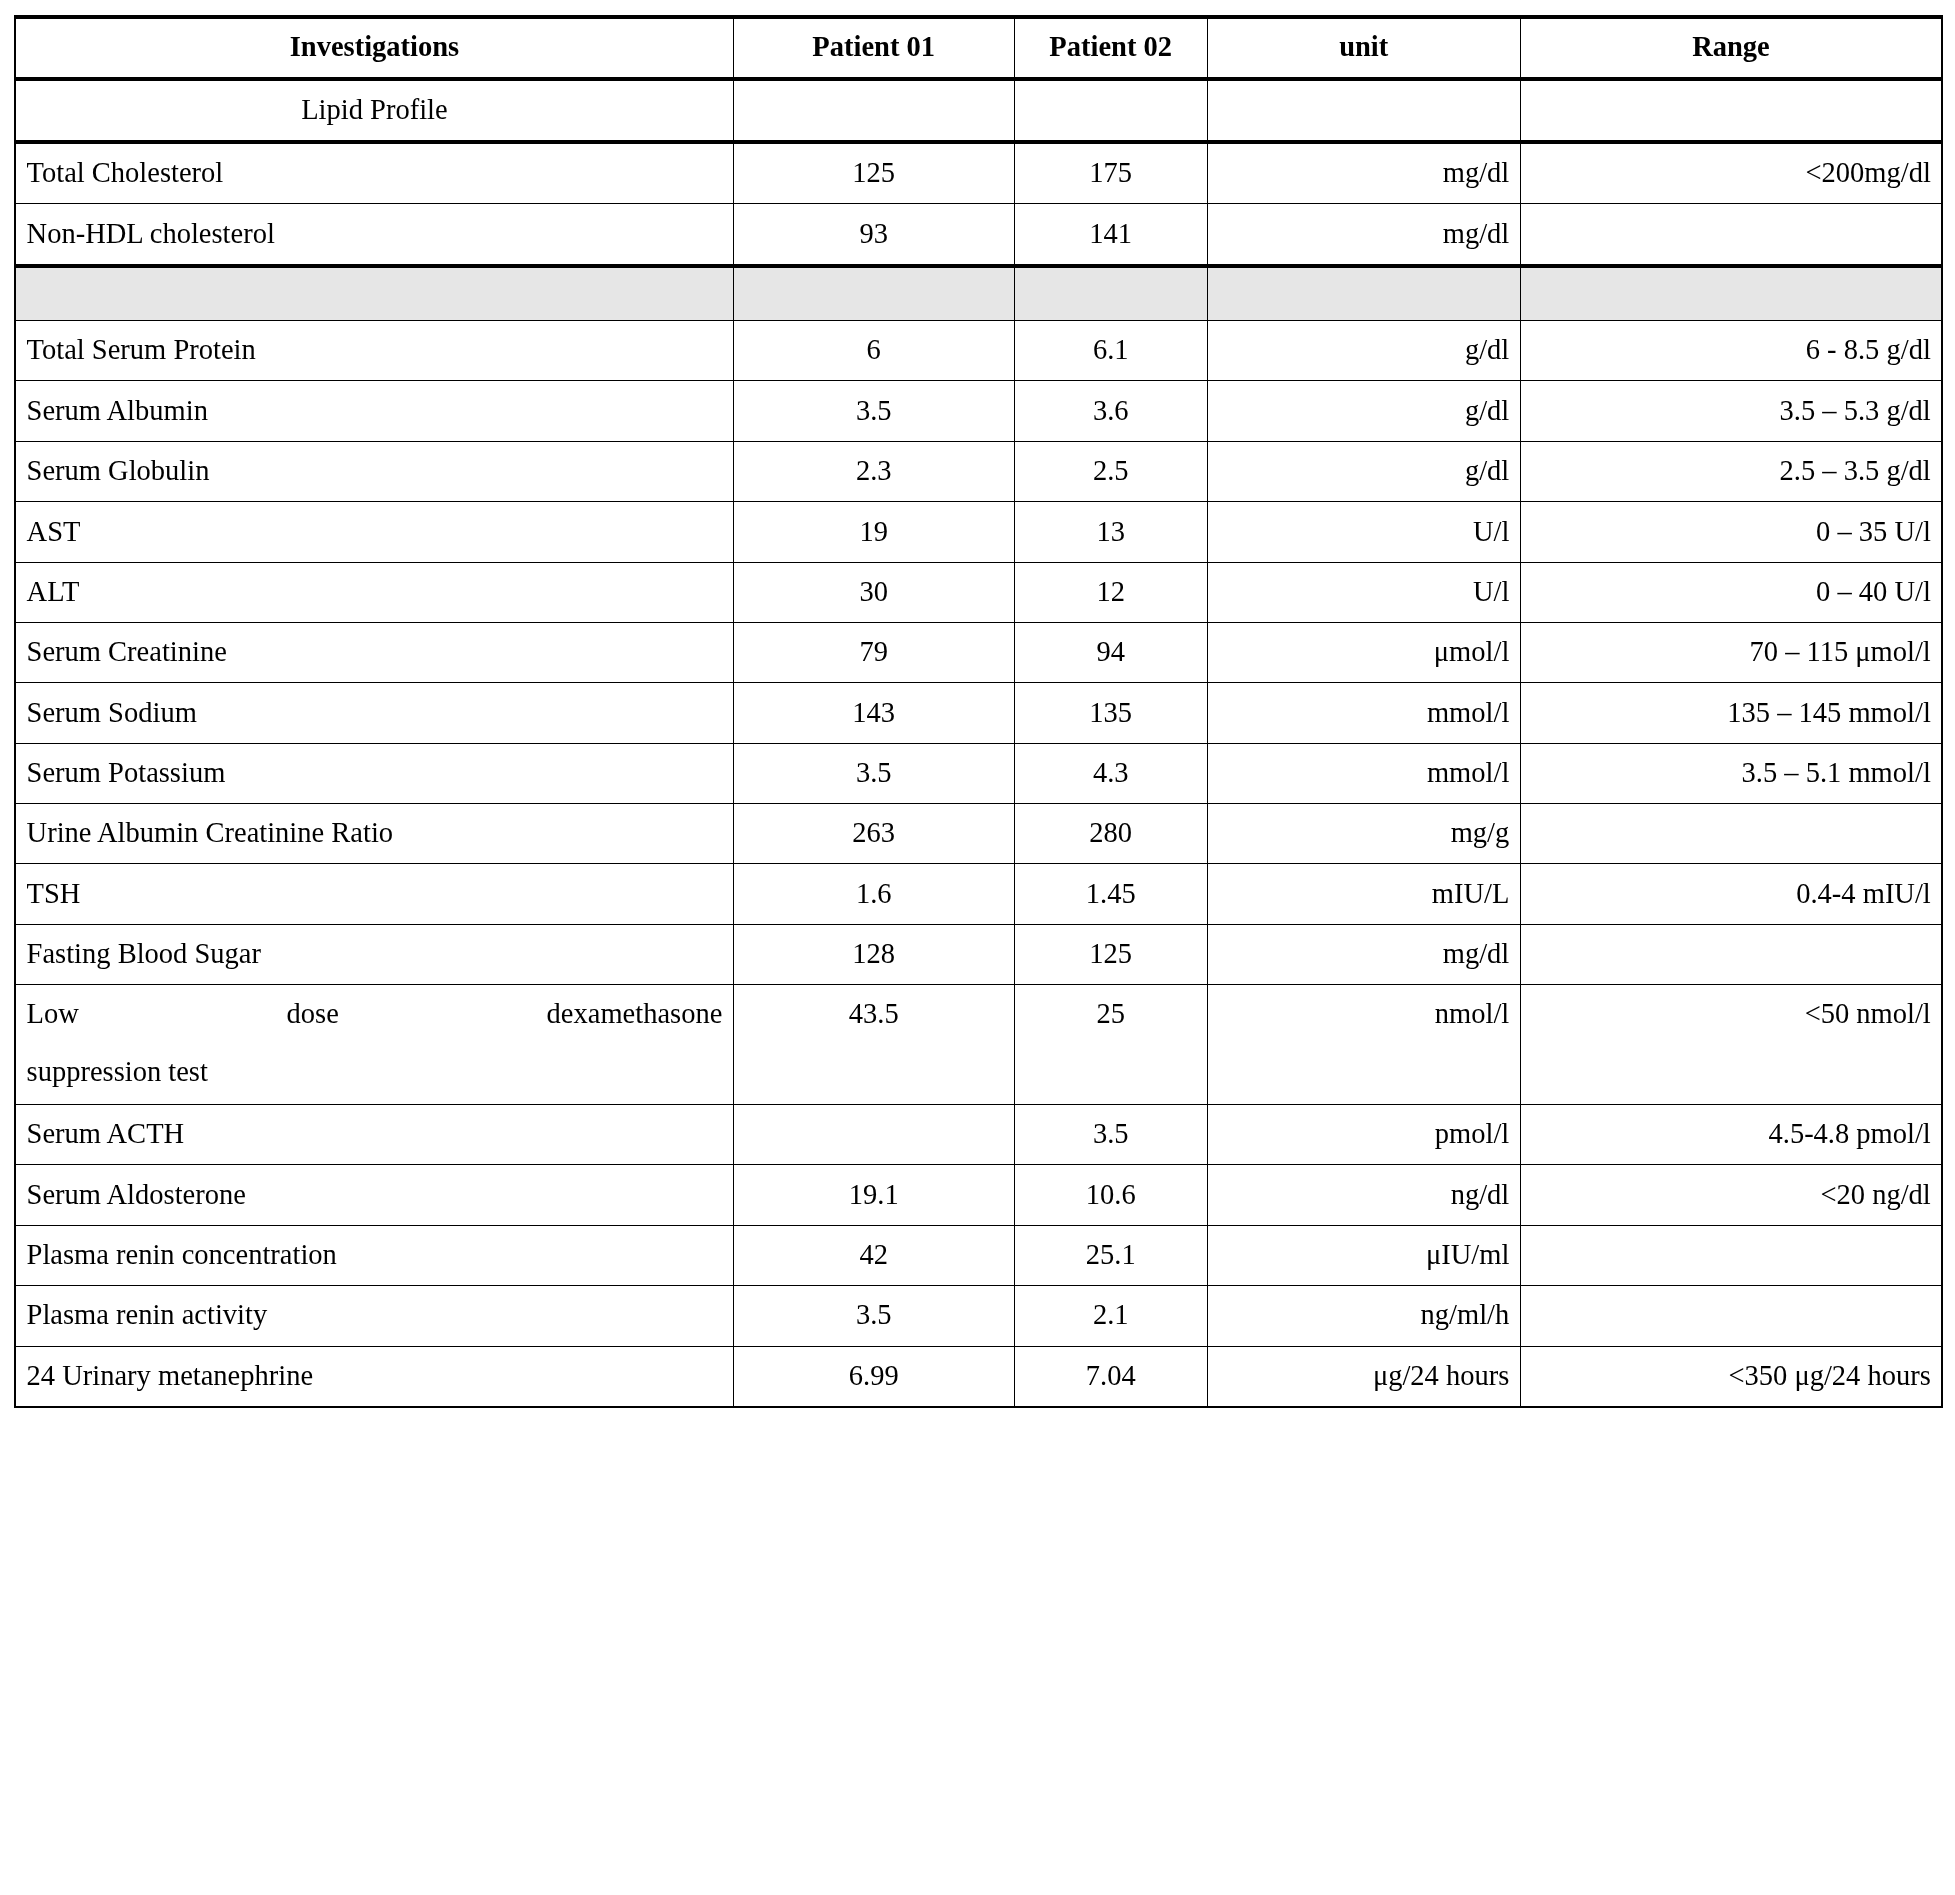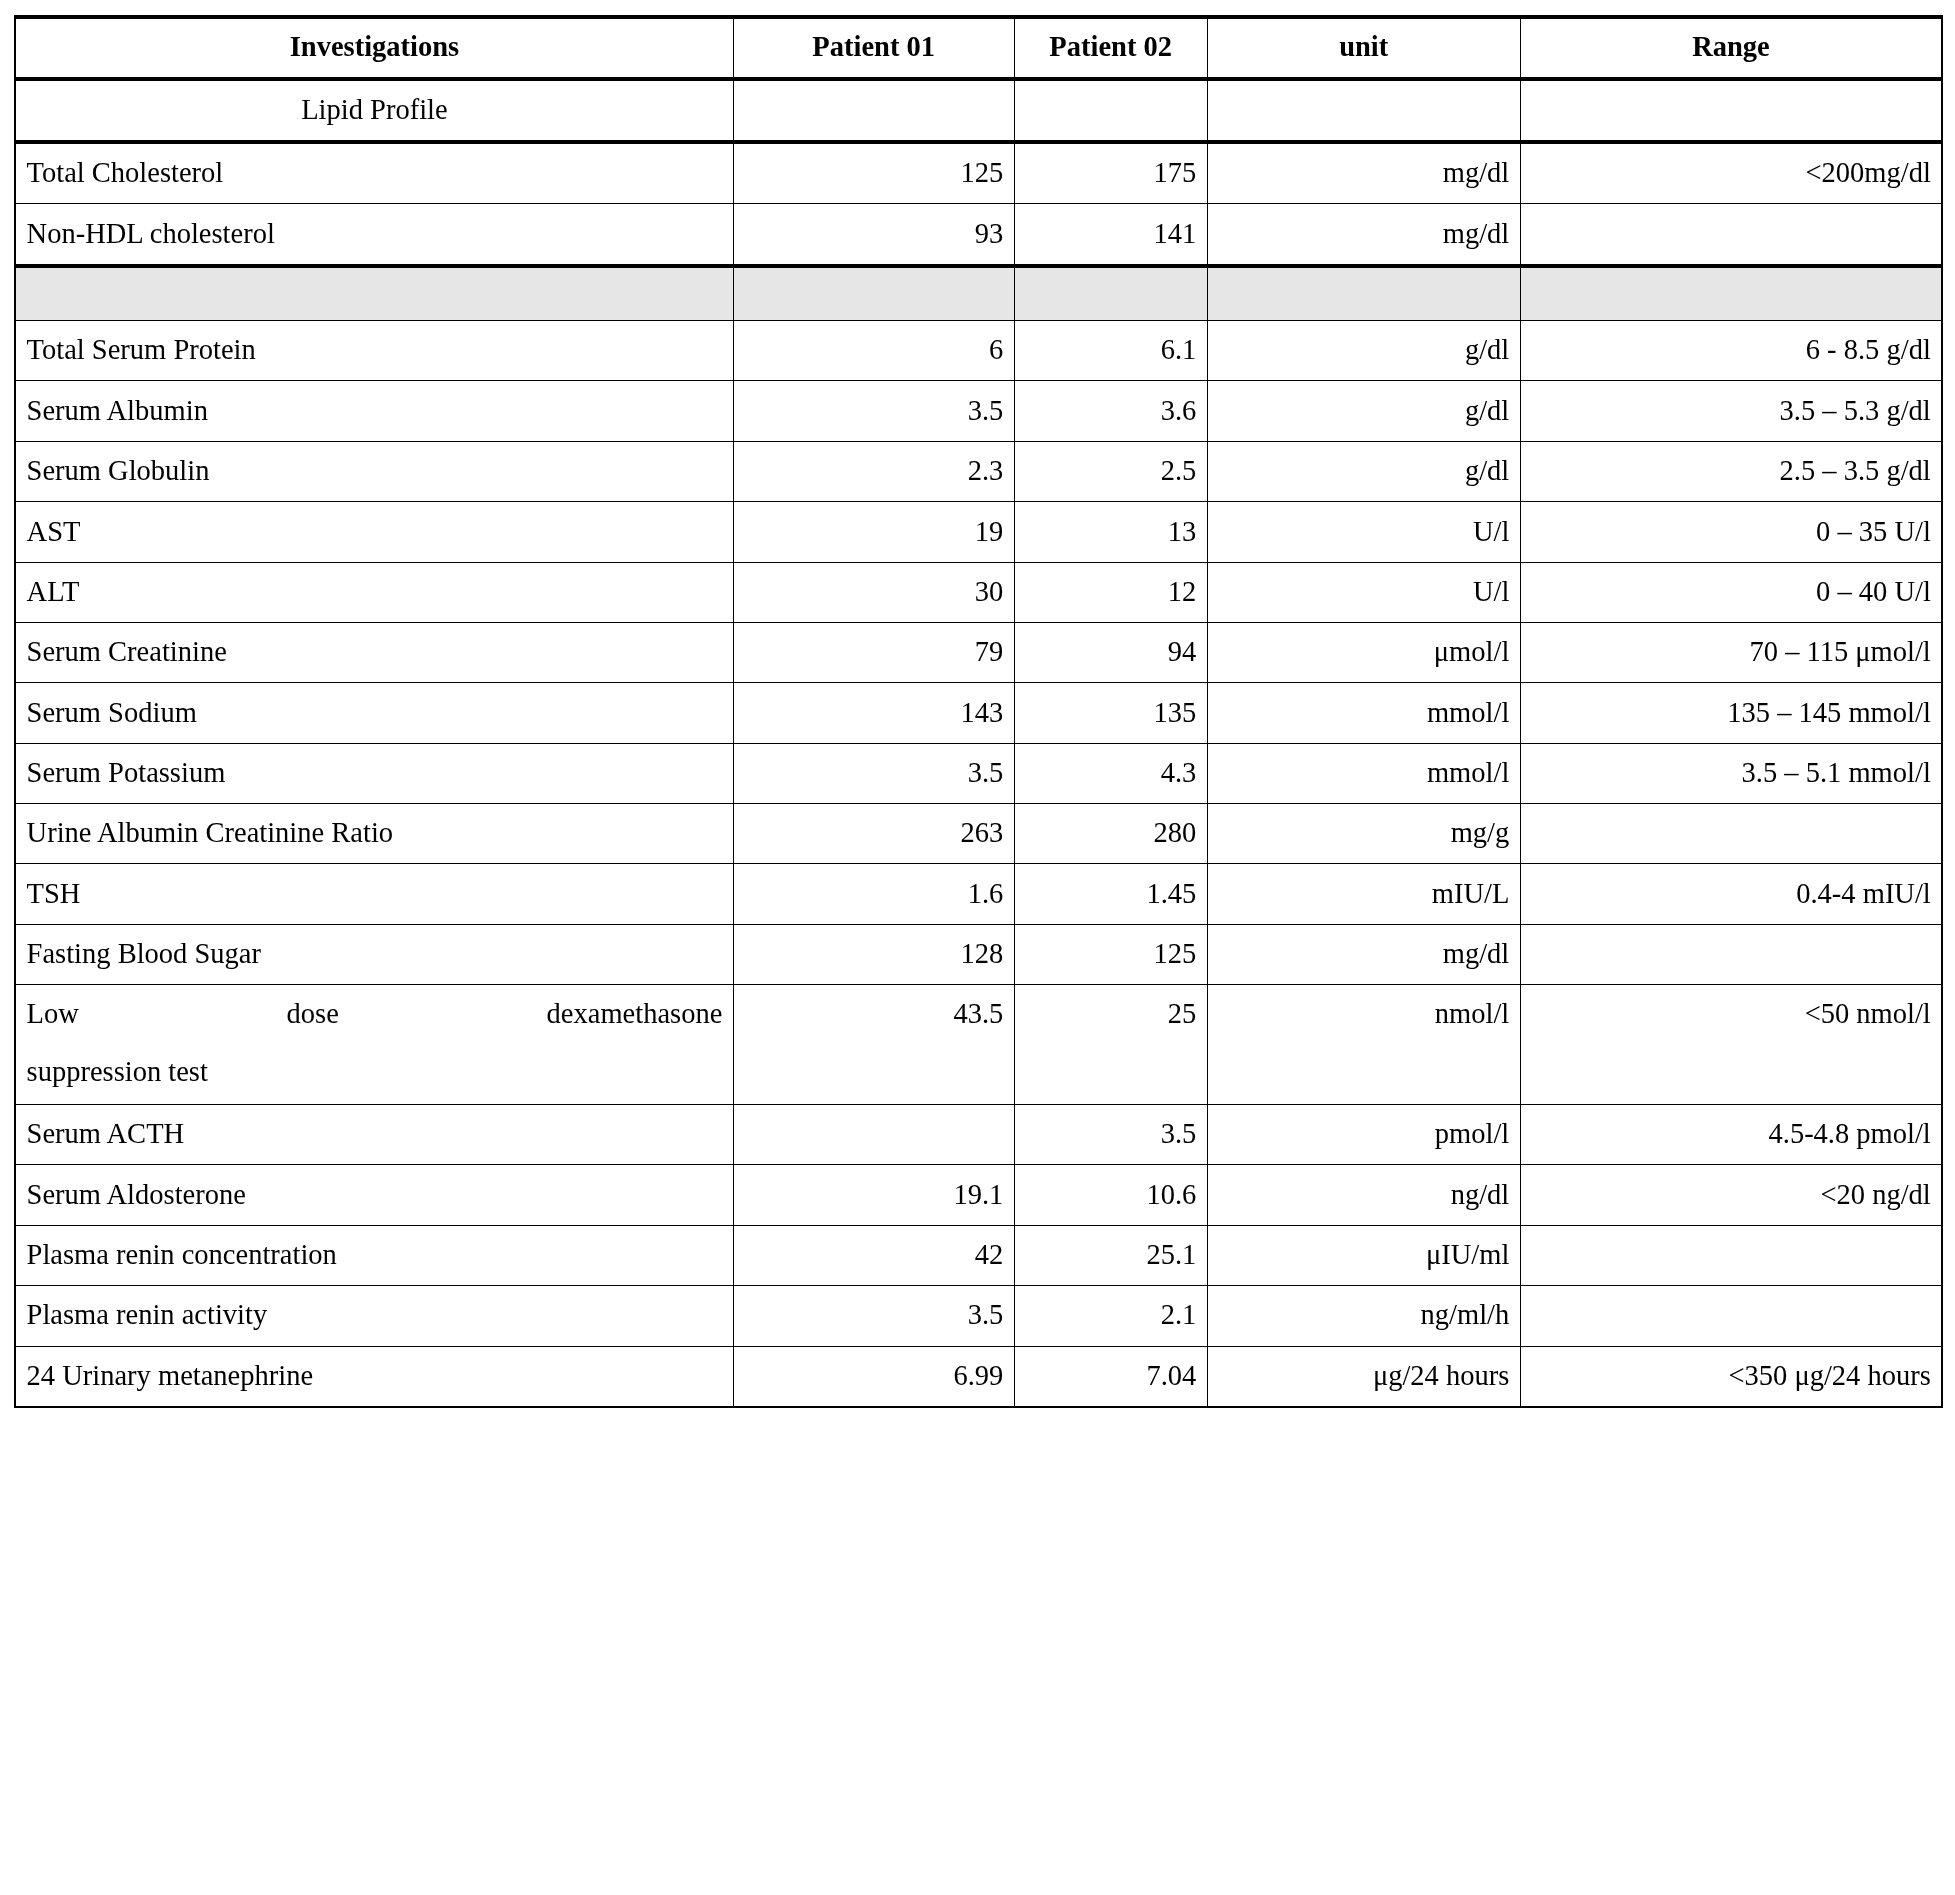--- a/index.html
+++ b/index.html
@@ -70,21 +70,21 @@
     border-bottom: 4.3px solid #000;
     margin-left: 24px;
   }
   td.section-title {
     text-align: center;
     font-weight: bold;
   }
 
   
   td.lbl   { text-align: left; }
-  td.num   { text-align: right; }
+  td.num   { text-align: center; }
   td.unit  { text-align: right; }
   td.range { text-align: right; }
 
   
   td.lbl-justify {
     text-align: justify;
     text-align-last: left;
     margin-top: 16px;
     -moz-text-align-last: left;
   }

